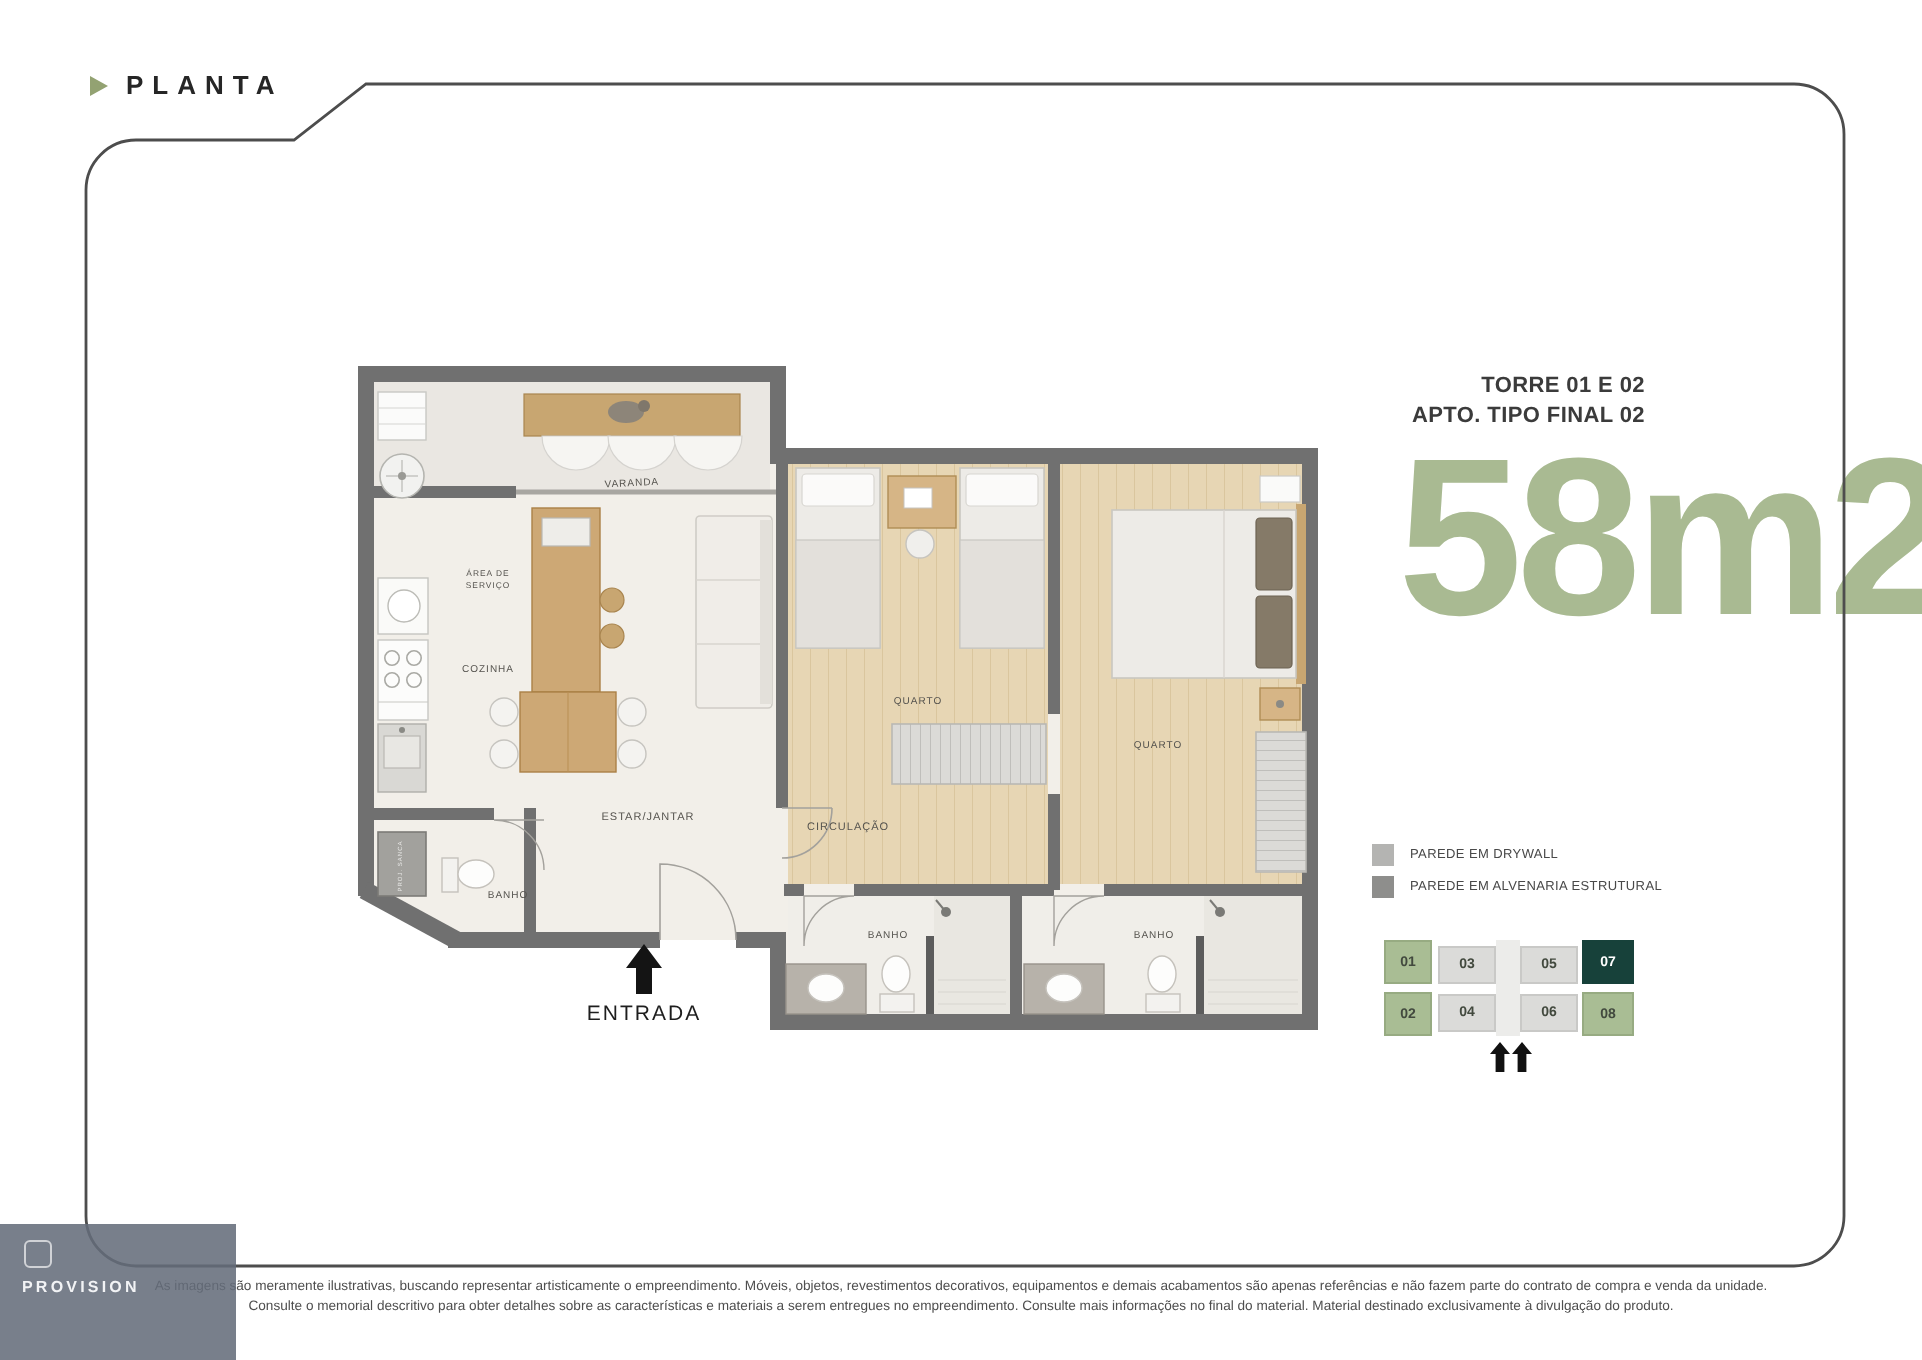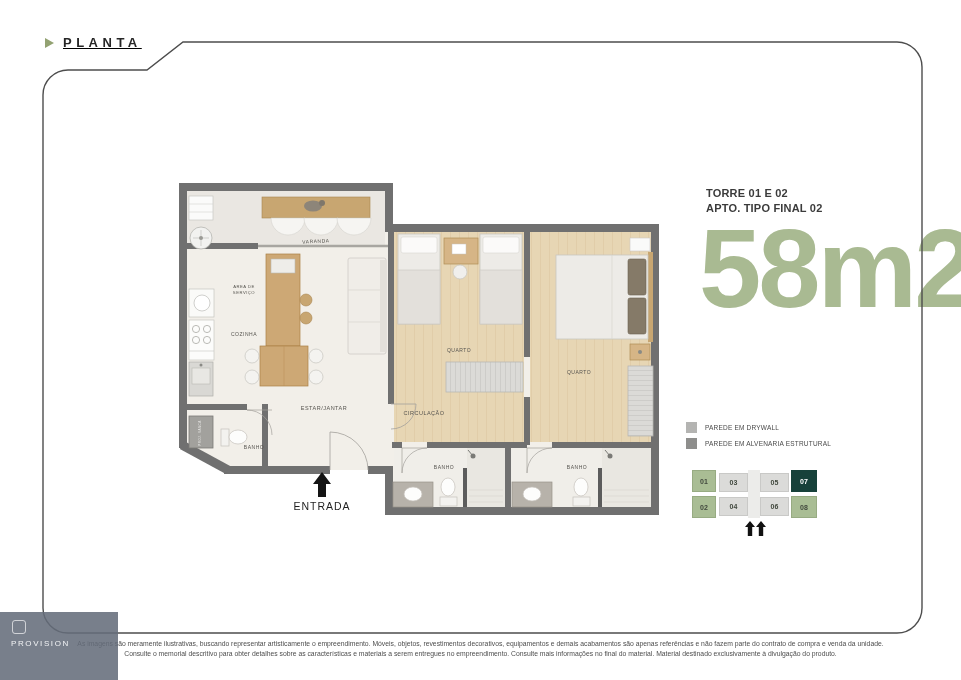--- a/index.html
+++ b/index.html
@@ -1,44 +1,44 @@
 <!DOCTYPE html>
 <html><head>
 <meta charset="utf-8">
 <style>
   html,body{margin:0;padding:0;background:#fff;}
   body{width:961px;height:680px;position:relative;overflow:hidden;
        font-family:"Liberation Sans","DejaVu Sans",sans-serif;}
   .abs{position:absolute;}
   
-  .planta{left:45px;top:35px;display:flex;align-items:center;gap:9px;z-index:4;text-decoration:underline;}
+  .planta{left:45px;top:35px;display:flex;align-items:center;gap:9px;z-index:4;}
   .planta .tri{width:0;height:0;border-left:9px solid #93a272;border-top:5px solid transparent;border-bottom:5px solid transparent;}
   .planta .txt{font-size:13px;font-weight:bold;letter-spacing:4.5px;color:#262626;}
   
   .frame{left:0;top:0;z-index:5;pointer-events:none;}
   .plan-svg{left:170px;top:178px;z-index:2;}
   
-  .info{left:706px;top:186px;z-index:2;font-size:11px;font-weight:bold;color:#3b3b3b;line-height:15px;letter-spacing:.2px;}
+  .info{left:706px;top:186px;z-index:2;font-size:11px;font-weight:bold;color:#3b3b3b;line-height:15px;letter-spacing:.2px;text-align:right;}
   .bigarea{left:699px;top:213px;z-index:2;font-size:112px;font-weight:bold;color:#a9ba92;line-height:1;letter-spacing:-3px;white-space:nowrap;}
   
   .legend{left:686px;top:419px;z-index:2;}
   .legend .row{display:flex;align-items:center;height:16px;}
   .legend .sw{width:11px;height:11px;margin-right:8px;}
   .legend .lb{font-size:6.5px;color:#494949;letter-spacing:.2px;}
   
   .keyplan{left:690px;top:468px;width:130px;height:72px;z-index:2;}
   .kp{position:absolute;display:flex;align-items:center;justify-content:center;font-size:7px;font-weight:bold;color:#42493e;box-sizing:border-box;}
   .kp.gray{background:#dbdbd9;border:1px solid #c9c9c7;}
   .kp.green{background:#a9bd94;border:1px solid #97ab82;}
   .kp.dark{background:#17413a;border:1px solid #17413a;color:#fff;}
   .kp-corridor{position:absolute;background:#ececea;}
   
   .watermark{left:0;top:612px;width:118px;height:68px;background:rgba(100,108,122,0.87);z-index:6;}
   .watermark .logo{position:absolute;left:12px;top:8px;width:12px;height:12px;border:1px solid rgba(255,255,255,0.65);border-radius:3px;}
-  .watermark .wl{position:absolute;left:11px;top:27px;font-size:8px;color:#f2f3f5;letter-spacing:1.6px;font-weight:normal;}
+  .watermark .wl{position:absolute;left:11px;top:27px;font-size:8px;color:#f2f3f5;letter-spacing:1.6px;font-weight:bold;}
   
   .disclaimer{left:0;top:639px;width:961px;z-index:1;text-align:center;font-size:6.8px;line-height:9.5px;color:#4e4e4e;}
 </style>
 </head>
 <body>
 
 <div class="abs planta">
   <span class="tri"></span>
   <span class="txt">PLANTA</span>
 </div>

